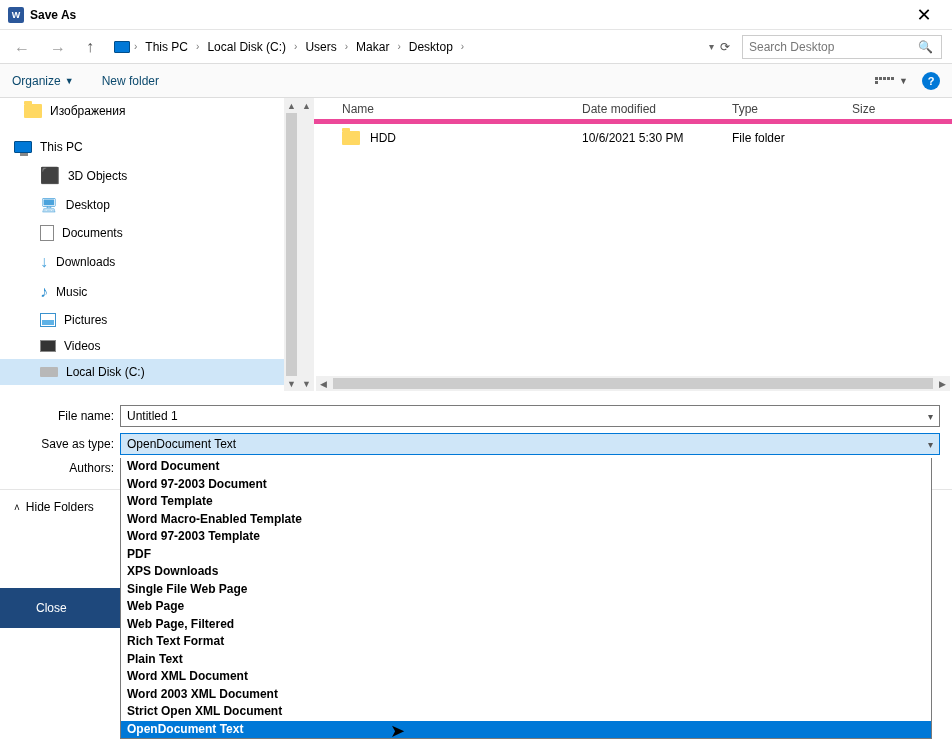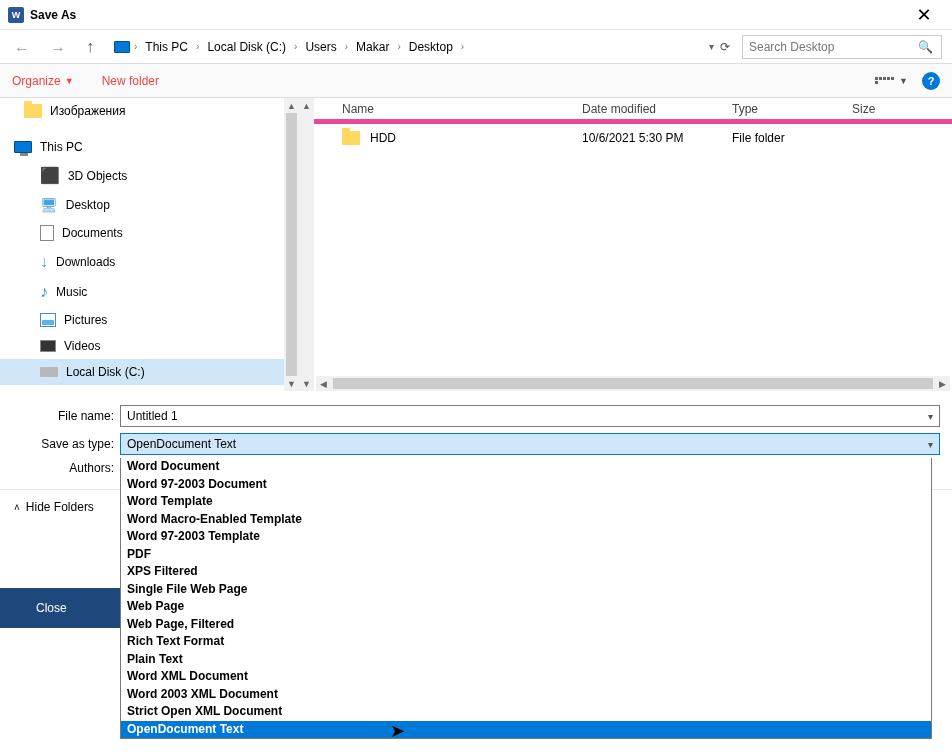--- a/index.html
+++ b/index.html
@@ -15,21 +15,21 @@
 .uparrow { color: #555; font-size: 16px; padding: 2px 4px; }
 .addressbar { flex: 1; display: flex; align-items: center; gap: 4px; height: 24px; padding-left: 4px; }
 .monitor-icon { width: 16px; height: 12px; background: #0078d7; border: 1px solid #004e8c; border-radius: 1px; display: inline-block; }
 .crumb-sep { color: #777; font-size: 10px; }
 .crumb { padding: 2px 4px; }
 .addr-controls { display: flex; align-items: center; gap: 6px; color: #555; }
 .searchbox { width: 200px; height: 24px; border: 1px solid #ccc; display: flex; align-items: center; padding: 0 6px; color: #777; position: relative; }
 .searchbox .mag { position: absolute; right: 8px; color: #777; }
 
 .toolbar { height: 34px; display: flex; align-items: center; padding: 0 12px; gap: 28px; border-bottom: 1px solid #ddd; background: #fafafa; }
-.tb-btn { color: #ef4444; display: flex; align-items: center; gap: 4px; }
+.tb-btn { color: #0c4a6e; display: flex; align-items: center; gap: 4px; }
 .tb-right { margin-left: auto; display: flex; align-items: center; gap: 14px; }
 .view-icn { width: 20px; height: 18px; display: flex; flex-wrap: wrap; align-content: center; gap: 1px; }
 .view-icn span { width: 3px; height: 3px; background: #666; }
 .help-icon { width: 18px; height: 18px; border-radius: 50%; background: #0078d7; color: #fff; display: flex; align-items: center; justify-content: center; font-weight: bold; font-size: 11px; }
 
 .body-area { display: flex; height: 293px; }
 .nav-pane { width: 299px; overflow-y: auto; position: relative; }
 .nav-item { display: flex; align-items: center; gap: 8px; padding: 6px 10px 6px 24px; }
 .nav-item.indent { padding-left: 40px; }
 .nav-item.selected { background: #cfe6f8; }
@@ -260,21 +260,21 @@
   <span>Close</span>
 </div>
 
 <div class="dropdown" id="type-dd">
     <div class="dd-item">Word Document</div>
     <div class="dd-item">Word 97-2003 Document</div>
     <div class="dd-item">Word Template</div>
     <div class="dd-item">Word Macro-Enabled Template</div>
     <div class="dd-item">Word 97-2003 Template</div>
     <div class="dd-item">PDF</div>
-    <div class="dd-item">XPS Filtered</div>
+    <div class="dd-item">XPS Downloads</div>
     <div class="dd-item">Single File Web Page</div>
     <div class="dd-item">Web Page</div>
     <div class="dd-item">Web Page, Filtered</div>
     <div class="dd-item">Rich Text Format</div>
     <div class="dd-item">Plain Text</div>
     <div class="dd-item">Word XML Document</div>
     <div class="dd-item">Word 2003 XML Document</div>
     <div class="dd-item">Strict Open XML Document</div>
     <div class="dd-item sel">OpenDocument Text</div>
   </div>

